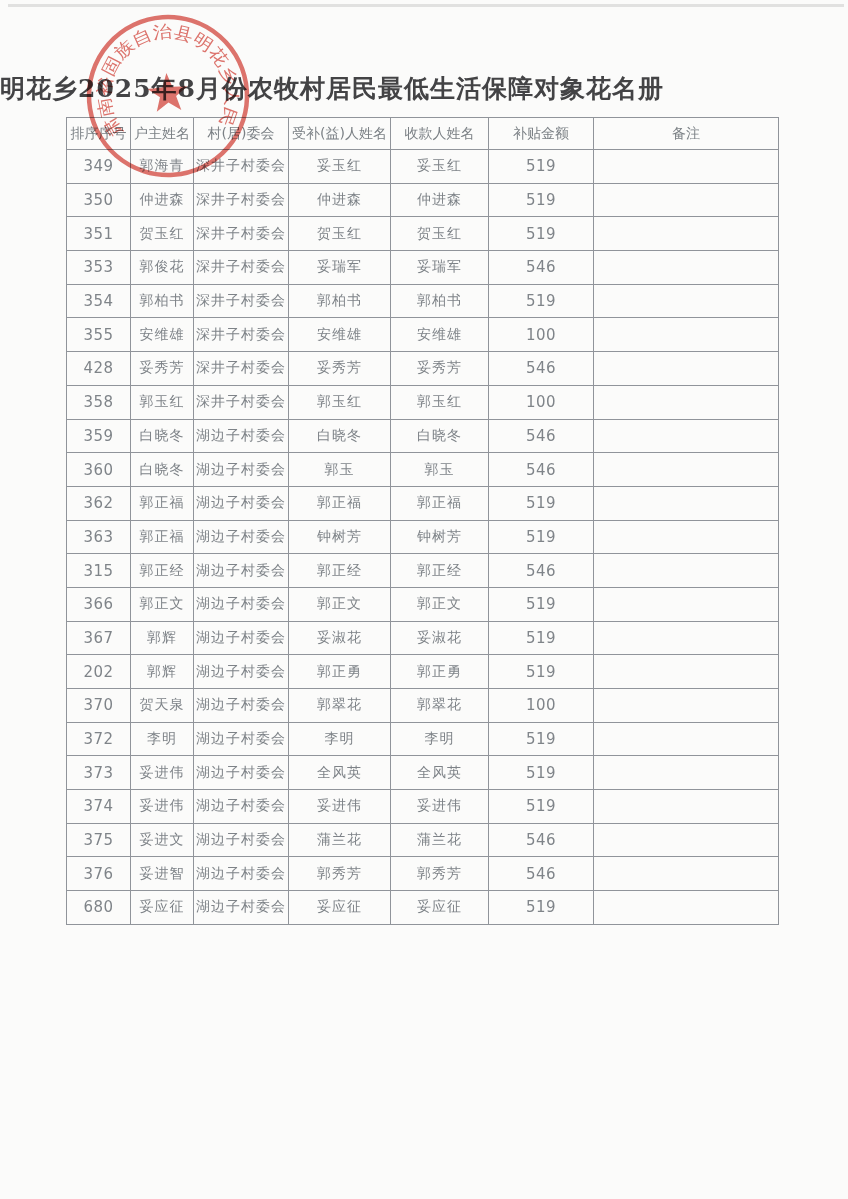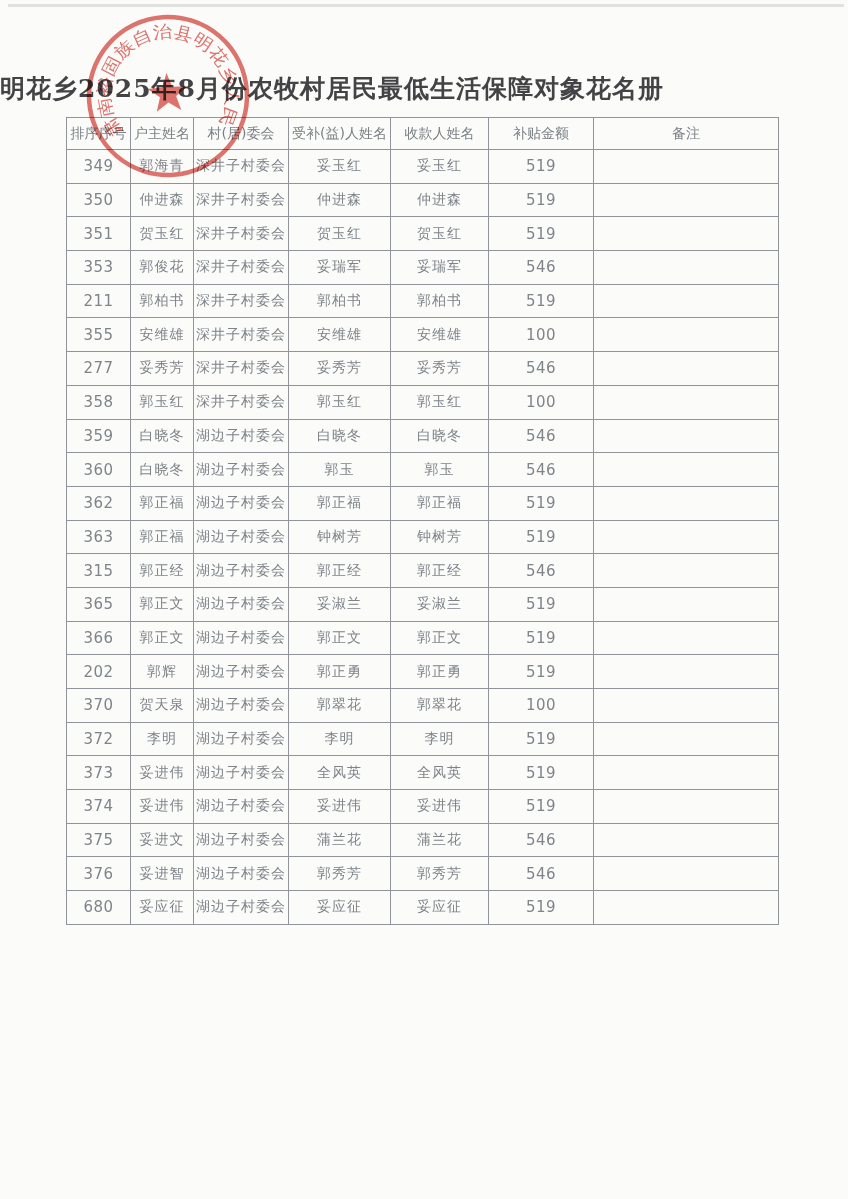--- a/index.html
+++ b/index.html
@@ -116,39 +116,39 @@
       <tr>
         <td class="num">353</td>
         <td class="cjk">郭俊花</td>
         <td class="cjk">深井子村委会</td>
         <td class="cjk">妥瑞军</td>
         <td class="cjk">妥瑞军</td>
         <td class="num">546</td>
         <td class="blank"></td>
       </tr>
       <tr>
-        <td class="num">211</td>
+        <td class="num">354</td>
         <td class="cjk">郭柏书</td>
         <td class="cjk">深井子村委会</td>
         <td class="cjk">郭柏书</td>
         <td class="cjk">郭柏书</td>
         <td class="num">519</td>
         <td class="blank"></td>
       </tr>
       <tr>
         <td class="num">355</td>
         <td class="cjk">安维雄</td>
         <td class="cjk">深井子村委会</td>
         <td class="cjk">安维雄</td>
         <td class="cjk">安维雄</td>
         <td class="num">100</td>
         <td class="blank"></td>
       </tr>
       <tr>
-        <td class="num">277</td>
+        <td class="num">428</td>
         <td class="cjk">妥秀芳</td>
         <td class="cjk">深井子村委会</td>
         <td class="cjk">妥秀芳</td>
         <td class="cjk">妥秀芳</td>
         <td class="num">546</td>
         <td class="blank"></td>
       </tr>
       <tr>
         <td class="num">358</td>
         <td class="cjk">郭玉红</td>
@@ -197,34 +197,34 @@
       <tr>
         <td class="num">315</td>
         <td class="cjk">郭正经</td>
         <td class="cjk">湖边子村委会</td>
         <td class="cjk">郭正经</td>
         <td class="cjk">郭正经</td>
         <td class="num">546</td>
         <td class="blank"></td>
       </tr>
       <tr>
-        <td class="num">365</td>
-        <td class="cjk">郭正文</td>
-        <td class="cjk">湖边子村委会</td>
-        <td class="cjk">妥淑兰</td>
-        <td class="cjk">妥淑兰</td>
-        <td class="num">519</td>
-        <td class="blank"></td>
-      </tr>
-      <tr>
         <td class="num">366</td>
         <td class="cjk">郭正文</td>
         <td class="cjk">湖边子村委会</td>
         <td class="cjk">郭正文</td>
         <td class="cjk">郭正文</td>
+        <td class="num">519</td>
+        <td class="blank"></td>
+      </tr>
+      <tr>
+        <td class="num">367</td>
+        <td class="cjk">郭辉</td>
+        <td class="cjk">湖边子村委会</td>
+        <td class="cjk">妥淑花</td>
+        <td class="cjk">妥淑花</td>
         <td class="num">519</td>
         <td class="blank"></td>
       </tr>
       <tr>
         <td class="num">202</td>
         <td class="cjk">郭辉</td>
         <td class="cjk">湖边子村委会</td>
         <td class="cjk">郭正勇</td>
         <td class="cjk">郭正勇</td>
         <td class="num">519</td>

